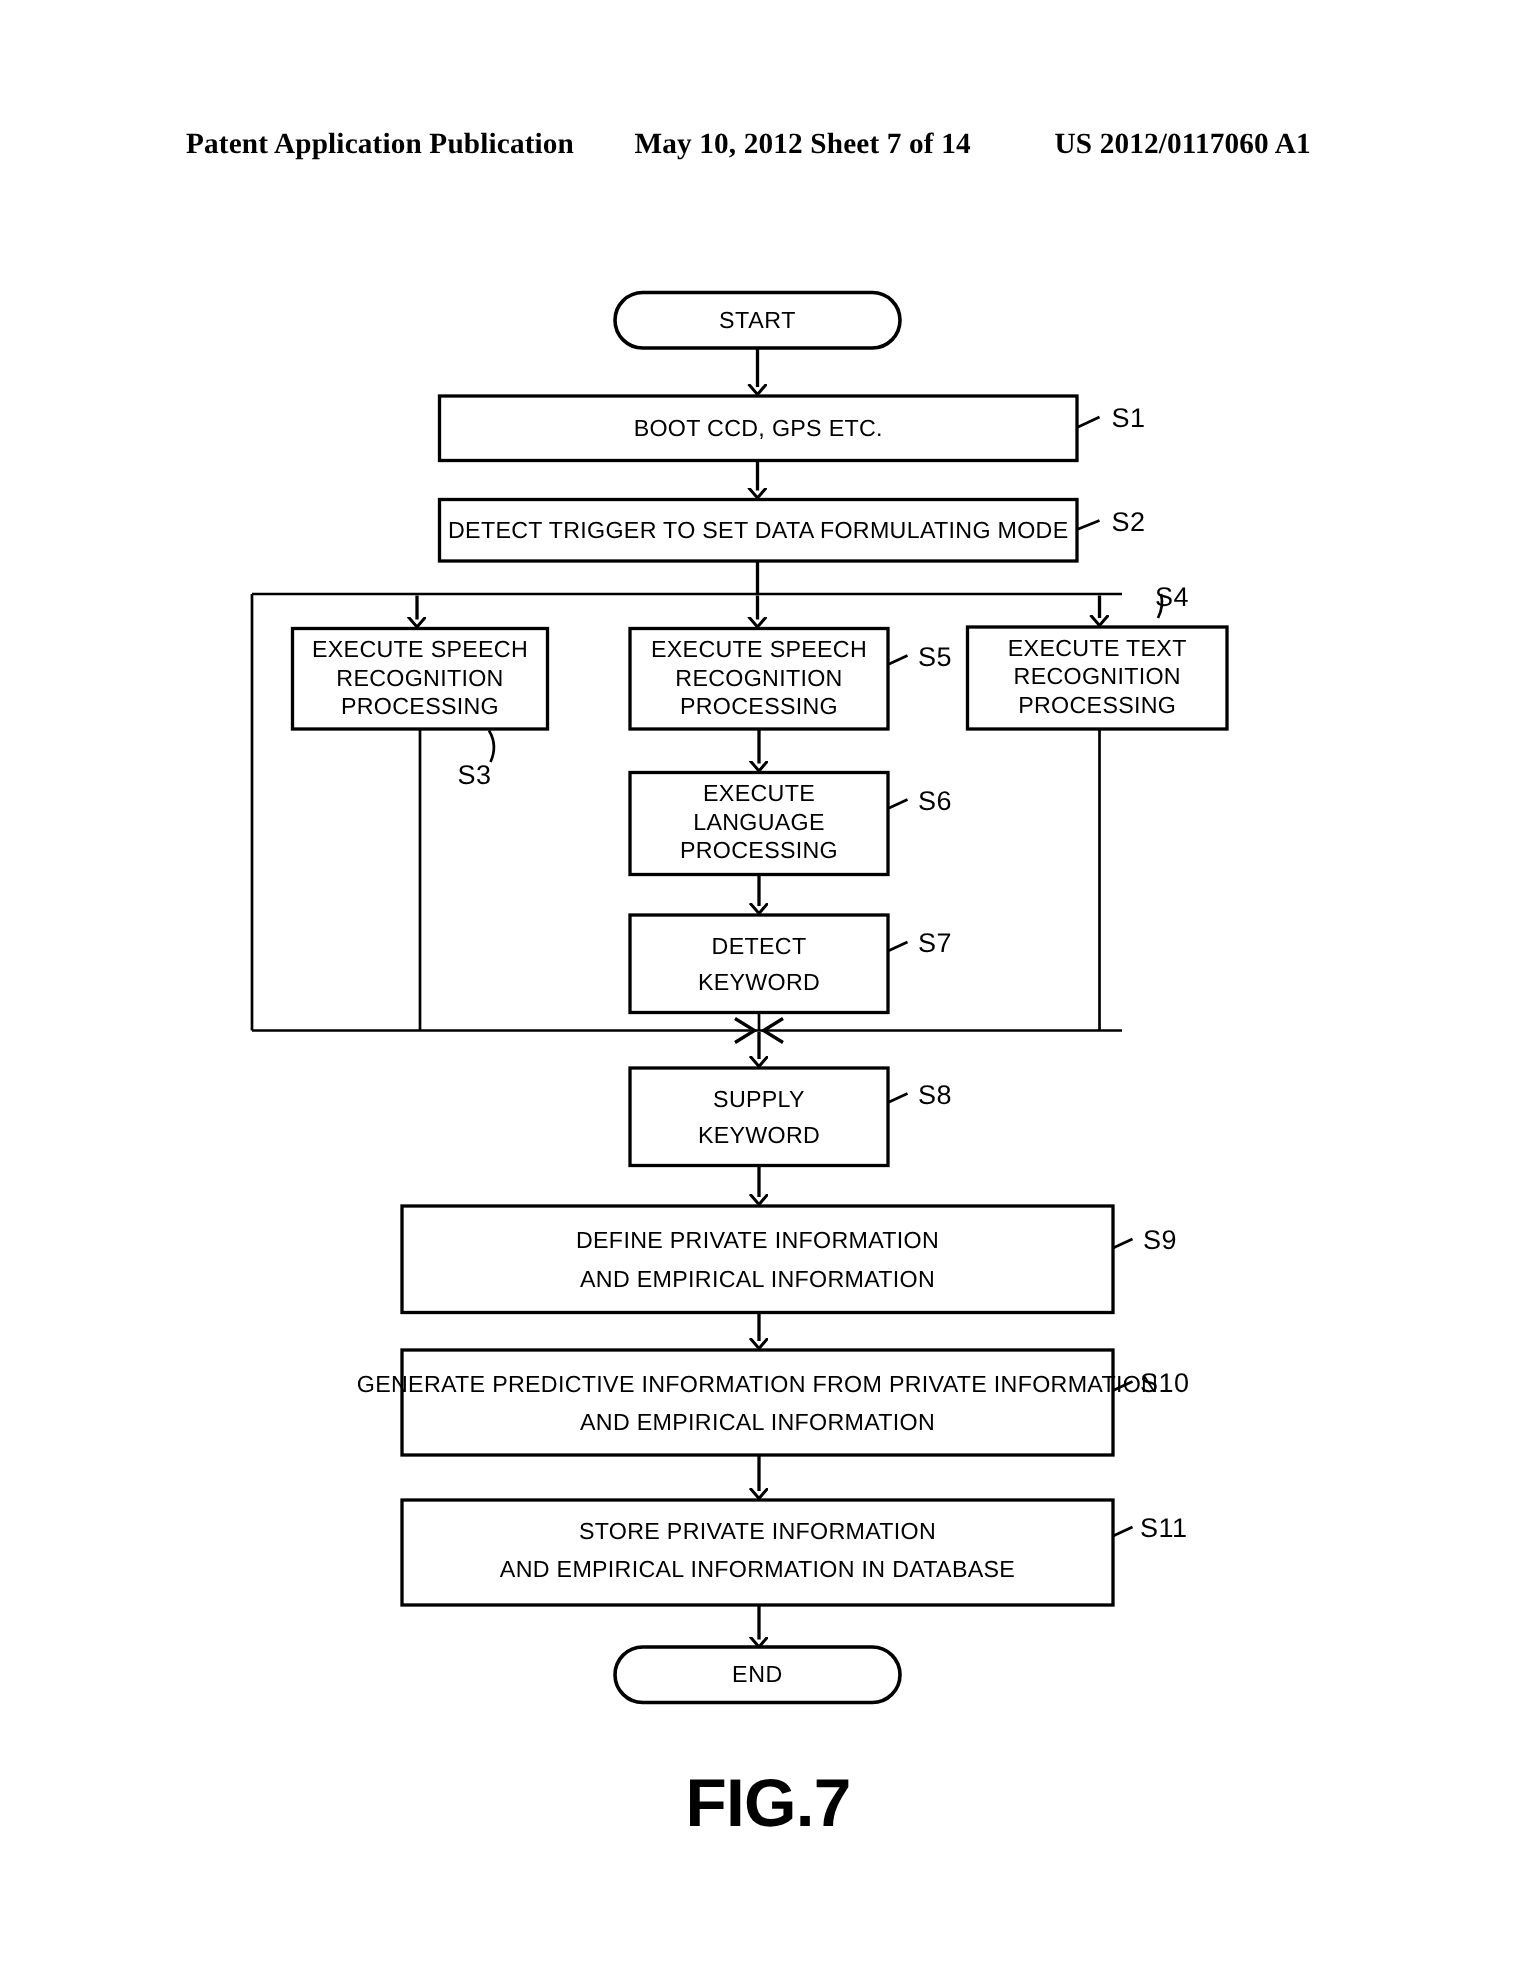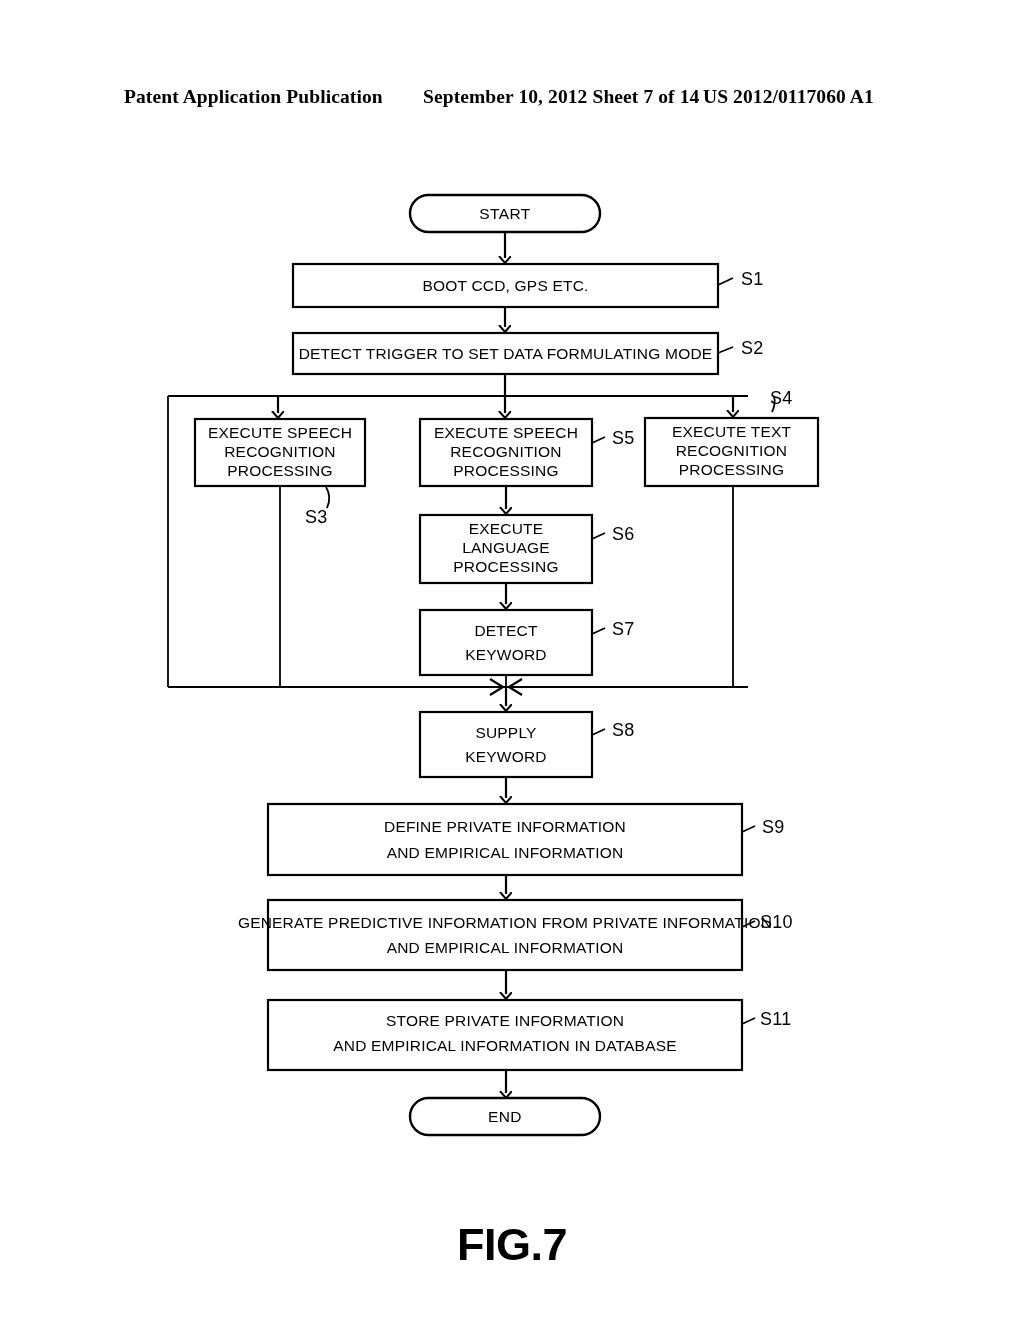--- a/index.html
+++ b/index.html
@@ -47,21 +47,20 @@
   .fig-caption {
     position: absolute;
     left: 0;
     top: 1176px;
     width: 1024px;
     text-align: center;
     font-family: "Liberation Sans", sans-serif;
     font-weight: bold;
     font-size: 45px;
     letter-spacing: -0.5px;
-    margin-top: 43px;
   }
 
   
   svg.flow {
     position: absolute;
     left: 0;
     top: 0;
     width: 1024px;
     height: 1320px;
   }
@@ -111,21 +110,21 @@
     letter-spacing: 0.3px;
   }
 </style>
 </head>
 <body>
 
 <div class="page">
 
   <div class="pub-header">
     <span class="hx h-left">Patent Application Publication</span>
-    <span class="hx h-mid">September 10, 2012  Sheet 7 of 14</span>
+    <span class="hx h-mid">May 10, 2012  Sheet 7 of 14</span>
     <span class="hx h-right">US 2012/0117060 A1</span>
   </div>
 
   <svg class="flow" viewBox="0 0 1024 1320">
 
     <defs>
       <marker id="arw" markerWidth="14" markerHeight="14" refX="2" refY="6" orient="auto" markerUnits="userSpaceOnUse">
         <path d="M0,0 L7,6 L0,12" fill="none" stroke="#000" stroke-width="2"></path>
       </marker>
       <marker id="arwL" markerWidth="14" markerHeight="14" refX="2" refY="6" orient="auto" markerUnits="userSpaceOnUse">

